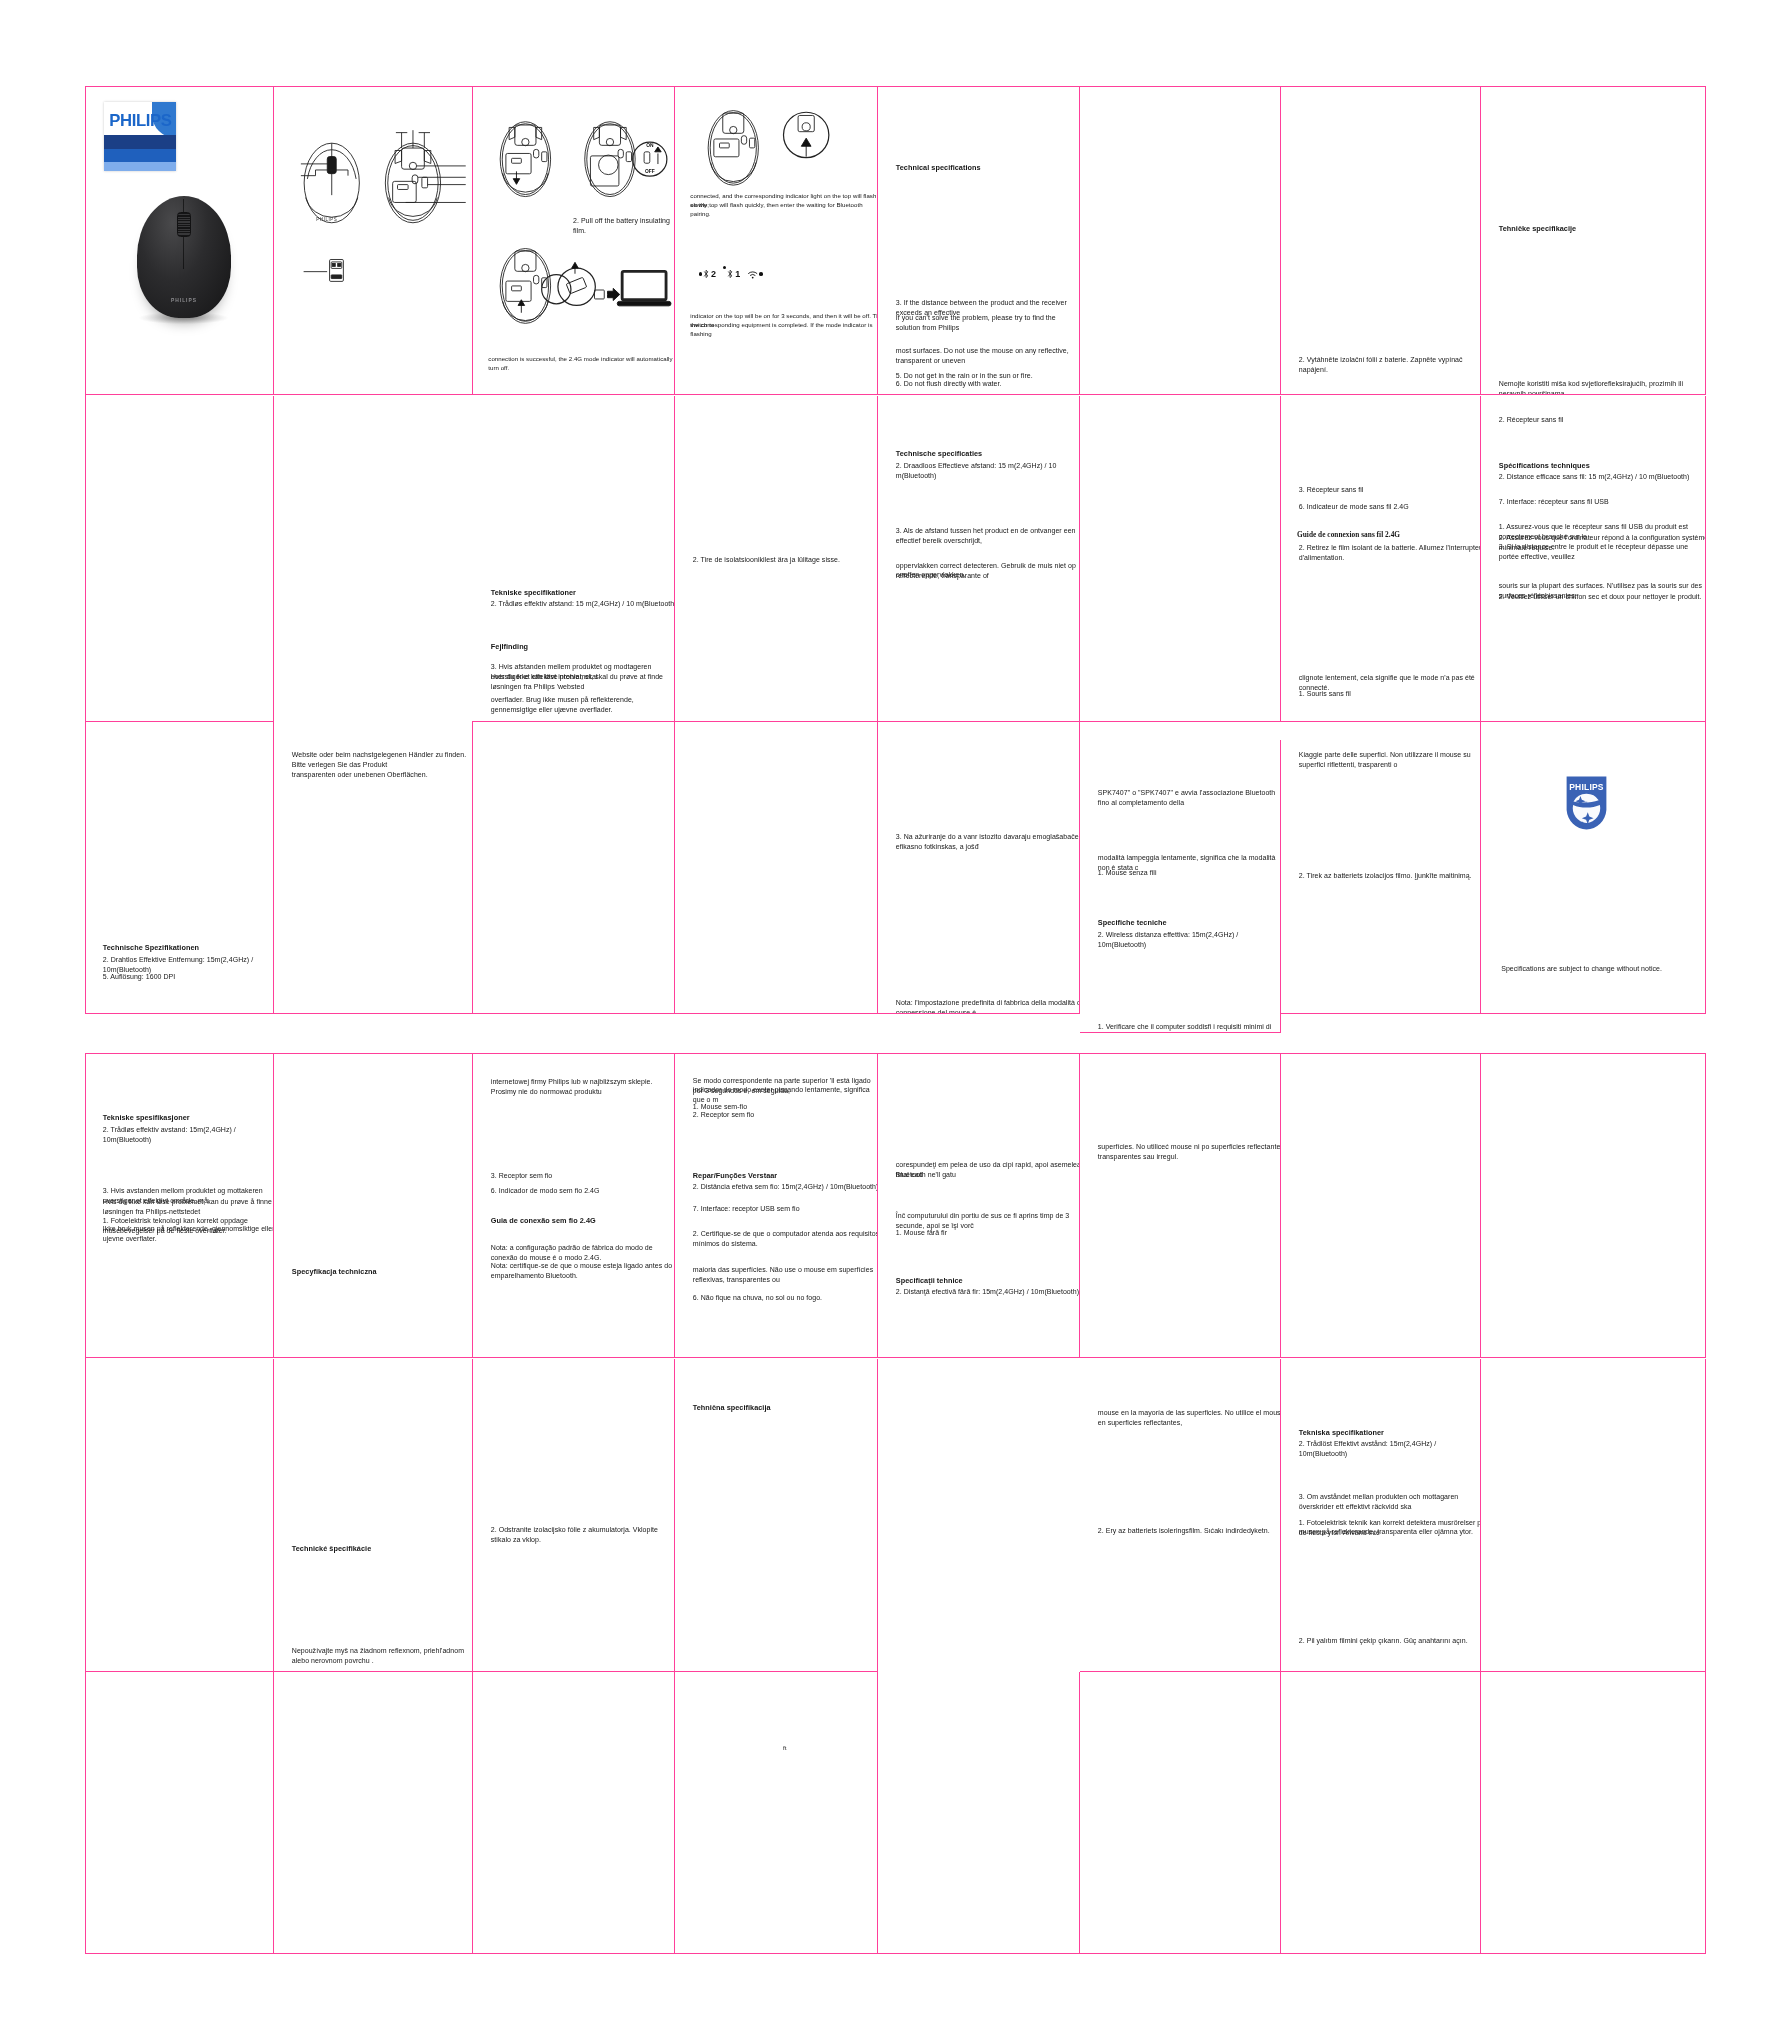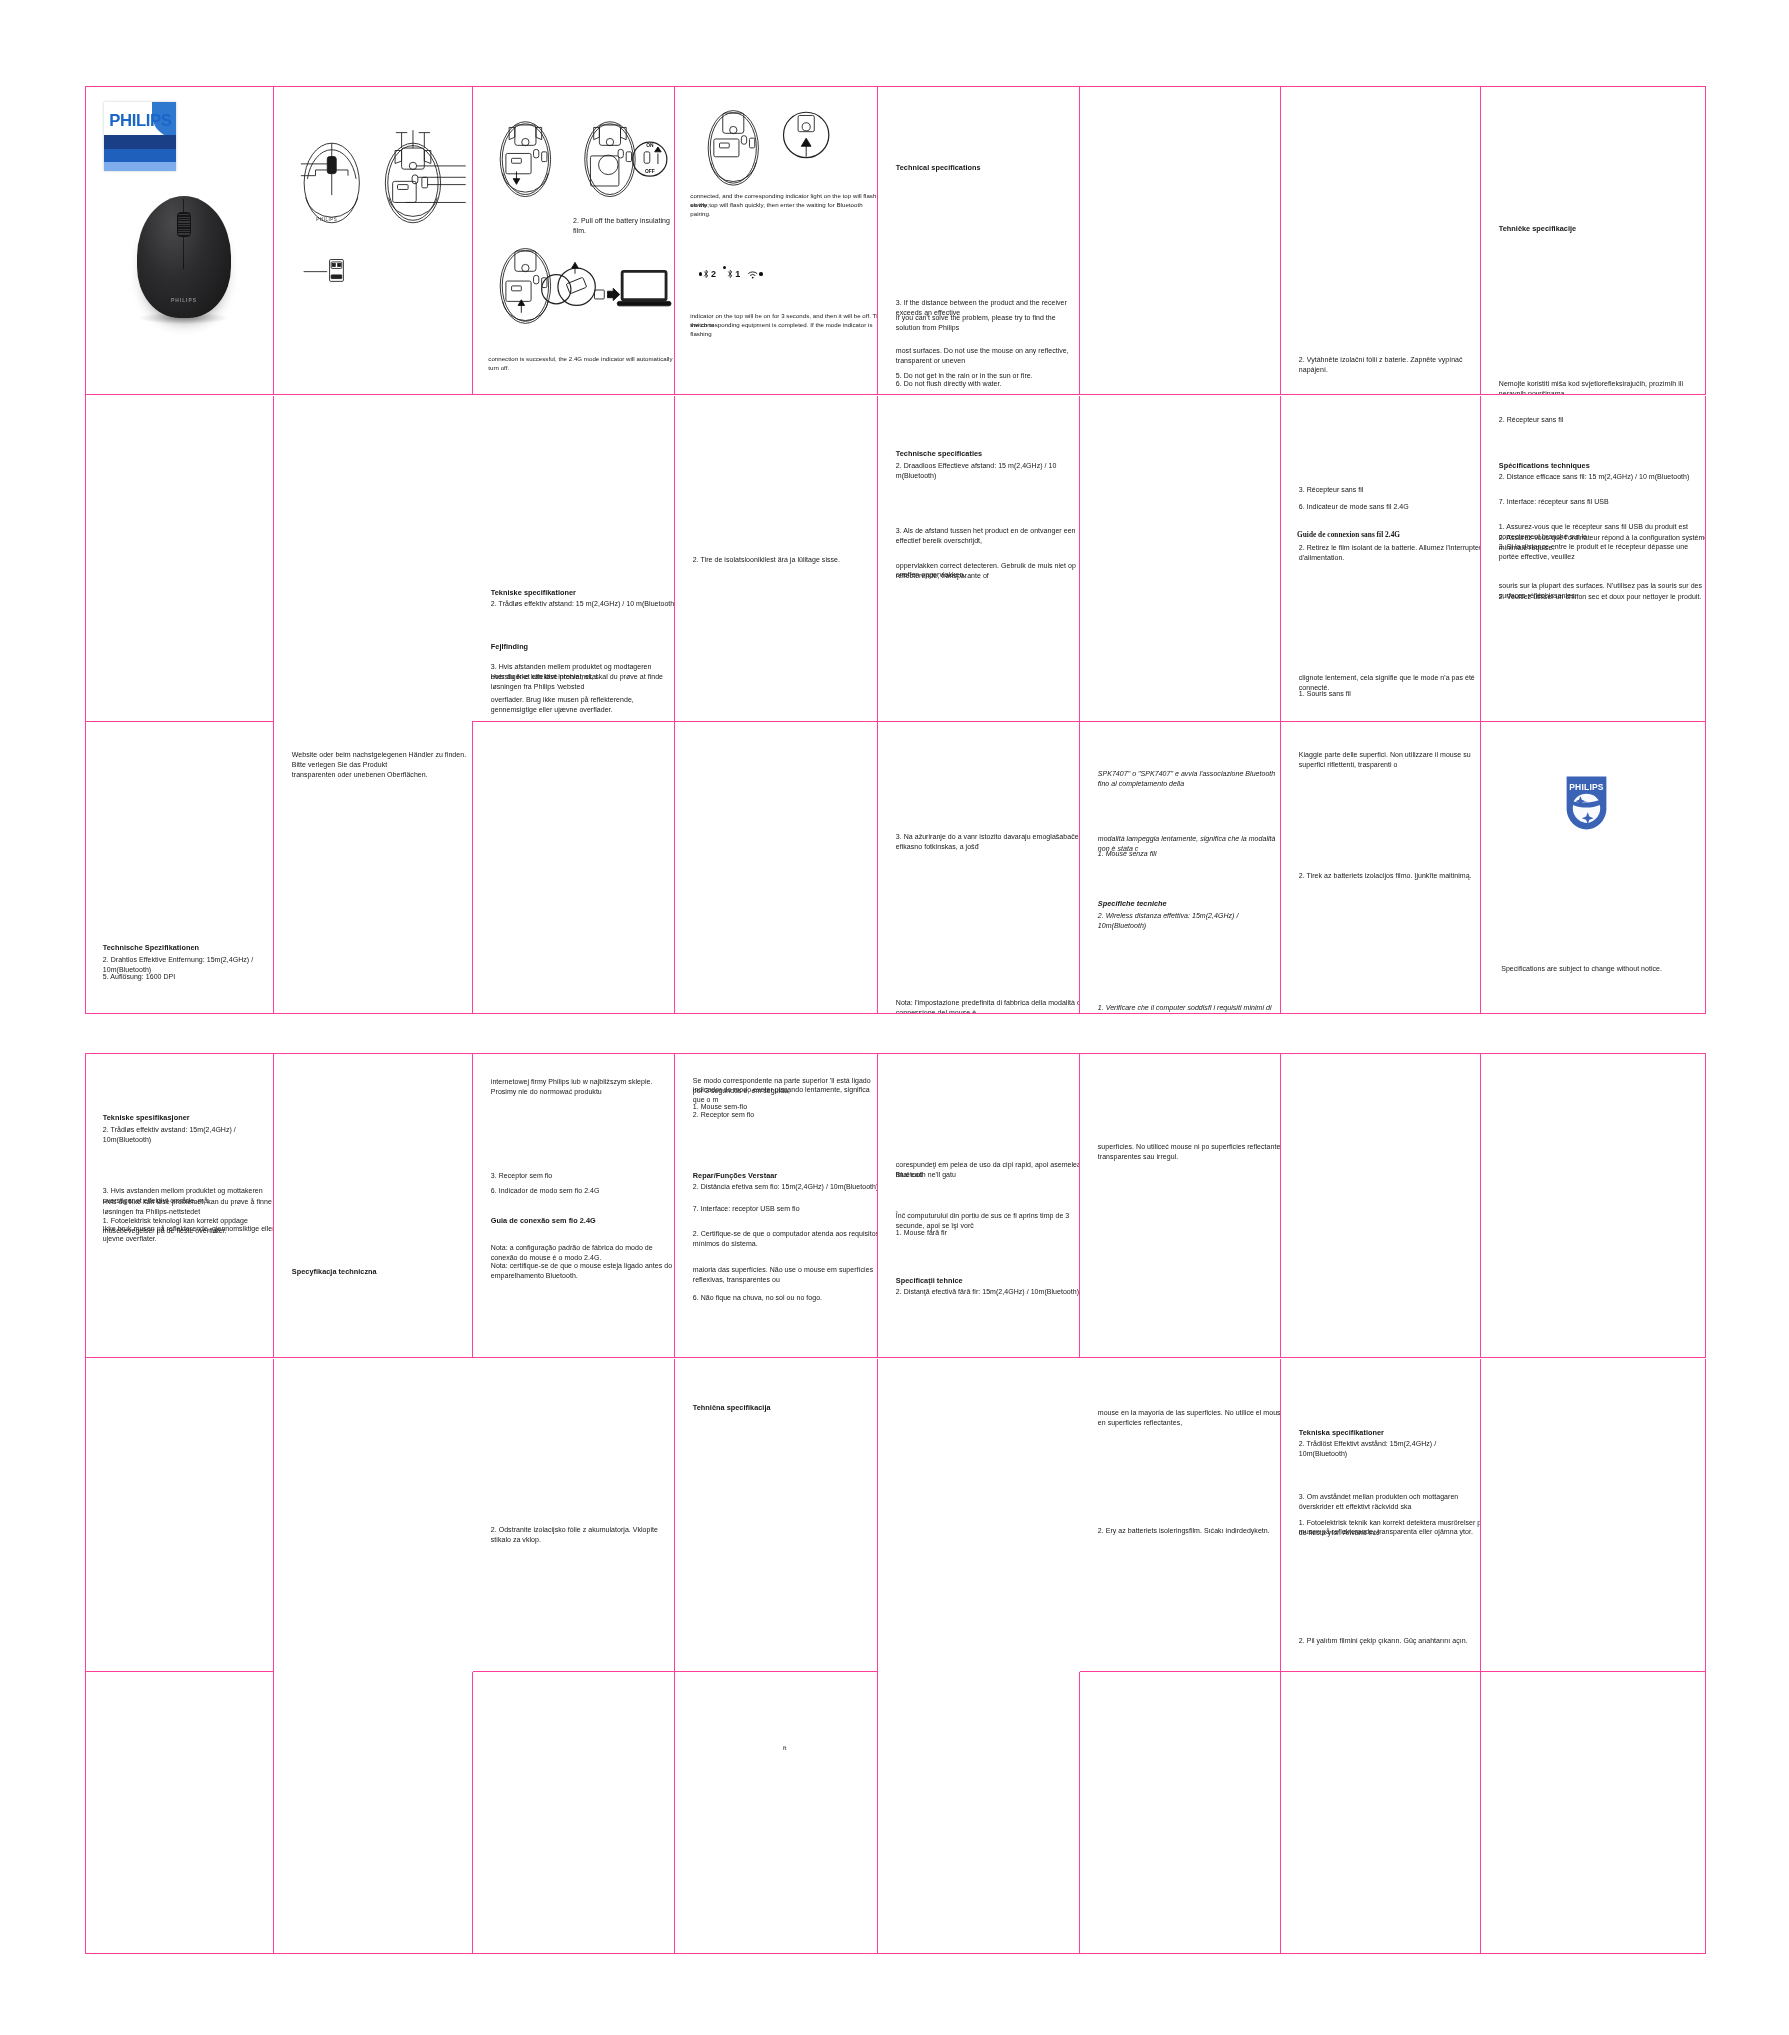--- a/index.html
+++ b/index.html
@@ -424,21 +424,21 @@
       <div class="cell-inner"></div>
     </div>
 
   <div class="cell" style="left:878px; top:721px; width:202px; height:293px;">
     <div class="cell-inner">
       <div class="txt" style="left:9.8px; top:103px; width:187px;">3. Na ažuriranje do a vanr istozito davaraju emoglašabače efikasno fotkinskas, a jošđ</div>
       <div class="txt" style="left:9.8px; top:269px; width:187px;">Nota: l'impostazione predefinita di fabbrica della modalità di connessione del mouse è</div>
     </div>
   </div>
 
-  <div class="cell" style="left:1080px; top:721px; width:201px; height:293px;font-style:italic;">
+  <div class="cell" style="left:1080px; top:740px; width:201px; height:293px;">
     <div class="cell-inner">
       <div class="txt" style="left:9.8px; top:40px; width:189px;">SPK7407" o "SPK7407" e avvia l'associazione Bluetooth fino al completamento della</div>
       <div class="txt" style="left:9.8px; top:105px; width:189px;">modalità lampeggia lentamente, significa che la modalità non è stata c</div>
       <div class="txt" style="left:9.8px; top:120px; width:189px;">1. Mouse senza fili</div>
       <div class="txt hd" style="left:9.8px; top:170px;">Specifiche tecniche</div>
       <div class="txt" style="left:9.8px; top:182px; width:189px;">2. Wireless distanza effettiva: 15m(2,4GHz) / 10m(Bluetooth)</div>
       <div class="txt" style="left:9.8px; top:274px; width:189px;">1. Verificare che il computer soddisfi i requisiti minimi di sistema.</div>
       <div class="txt" style="left:9.8px; top:282px; width:189px;">2. Se la distanza tra il prodotto e il ricevitore supera una portata effettiva, ritorre  o</div>
     </div>
   </div>
@@ -540,20 +540,26 @@
     </div>
 
   <div class="cell" style="left:1481px; top:1053px; width:225px; height:305px;">
       <div class="cell-inner"></div>
     </div>
 
   <div class="cell" style="left:85px; top:1359px; width:189px; height:313px;">
       <div class="cell-inner"></div>
     </div>
 
+  <div class="cell" style="left:274px; top:1359px; width:199px; height:313px;">
+    <div class="cell-inner">
+      <div class="txt hd" style="left:9.8px; top:177px;">Technické špecifikácie</div>
+      <div class="txt" style="left:9.8px; top:279px; width:185px;">Nepoužívajte myš na žiadnom reflexnom, priehl'adnom alebo nerovnom povrchu .</div>
+    </div>
+  </div>
 
   <div class="cell" style="left:473px; top:1359px; width:202px; height:313px;">
     <div class="cell-inner">
       <div class="txt" style="left:9.8px; top:158px; width:187px;">2. Odstranite izolacijsko fólie z akumulatorja. Vklopite stikalo za vklop.</div>
     </div>
   </div>
 
   <div class="cell" style="left:675px; top:1359px; width:203px; height:313px;">
     <div class="cell-inner">
       <div class="txt hd" style="left:9.8px; top:36px;">Tehnična specifikacija</div>

